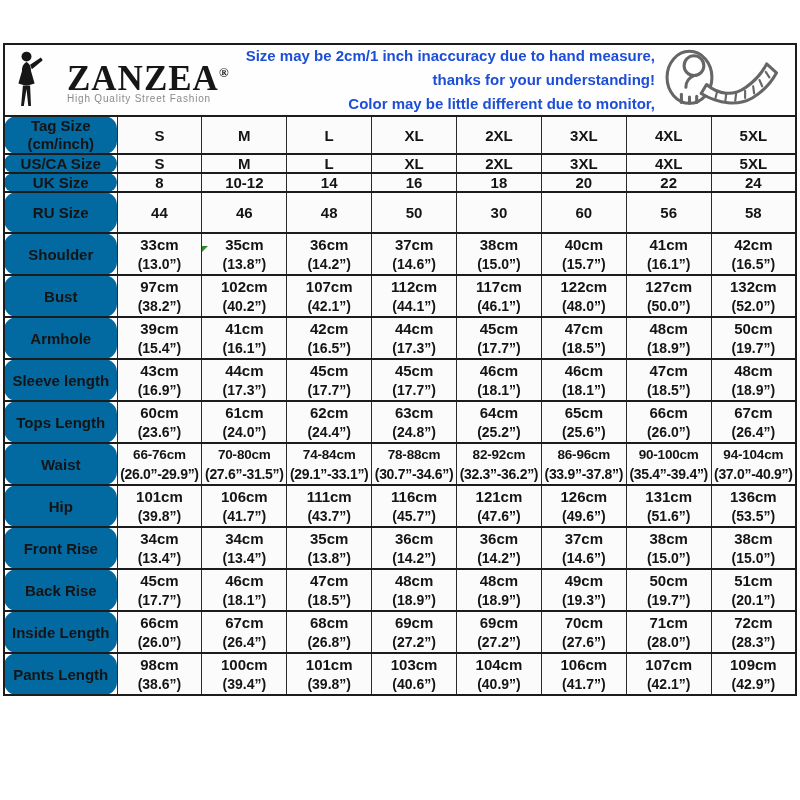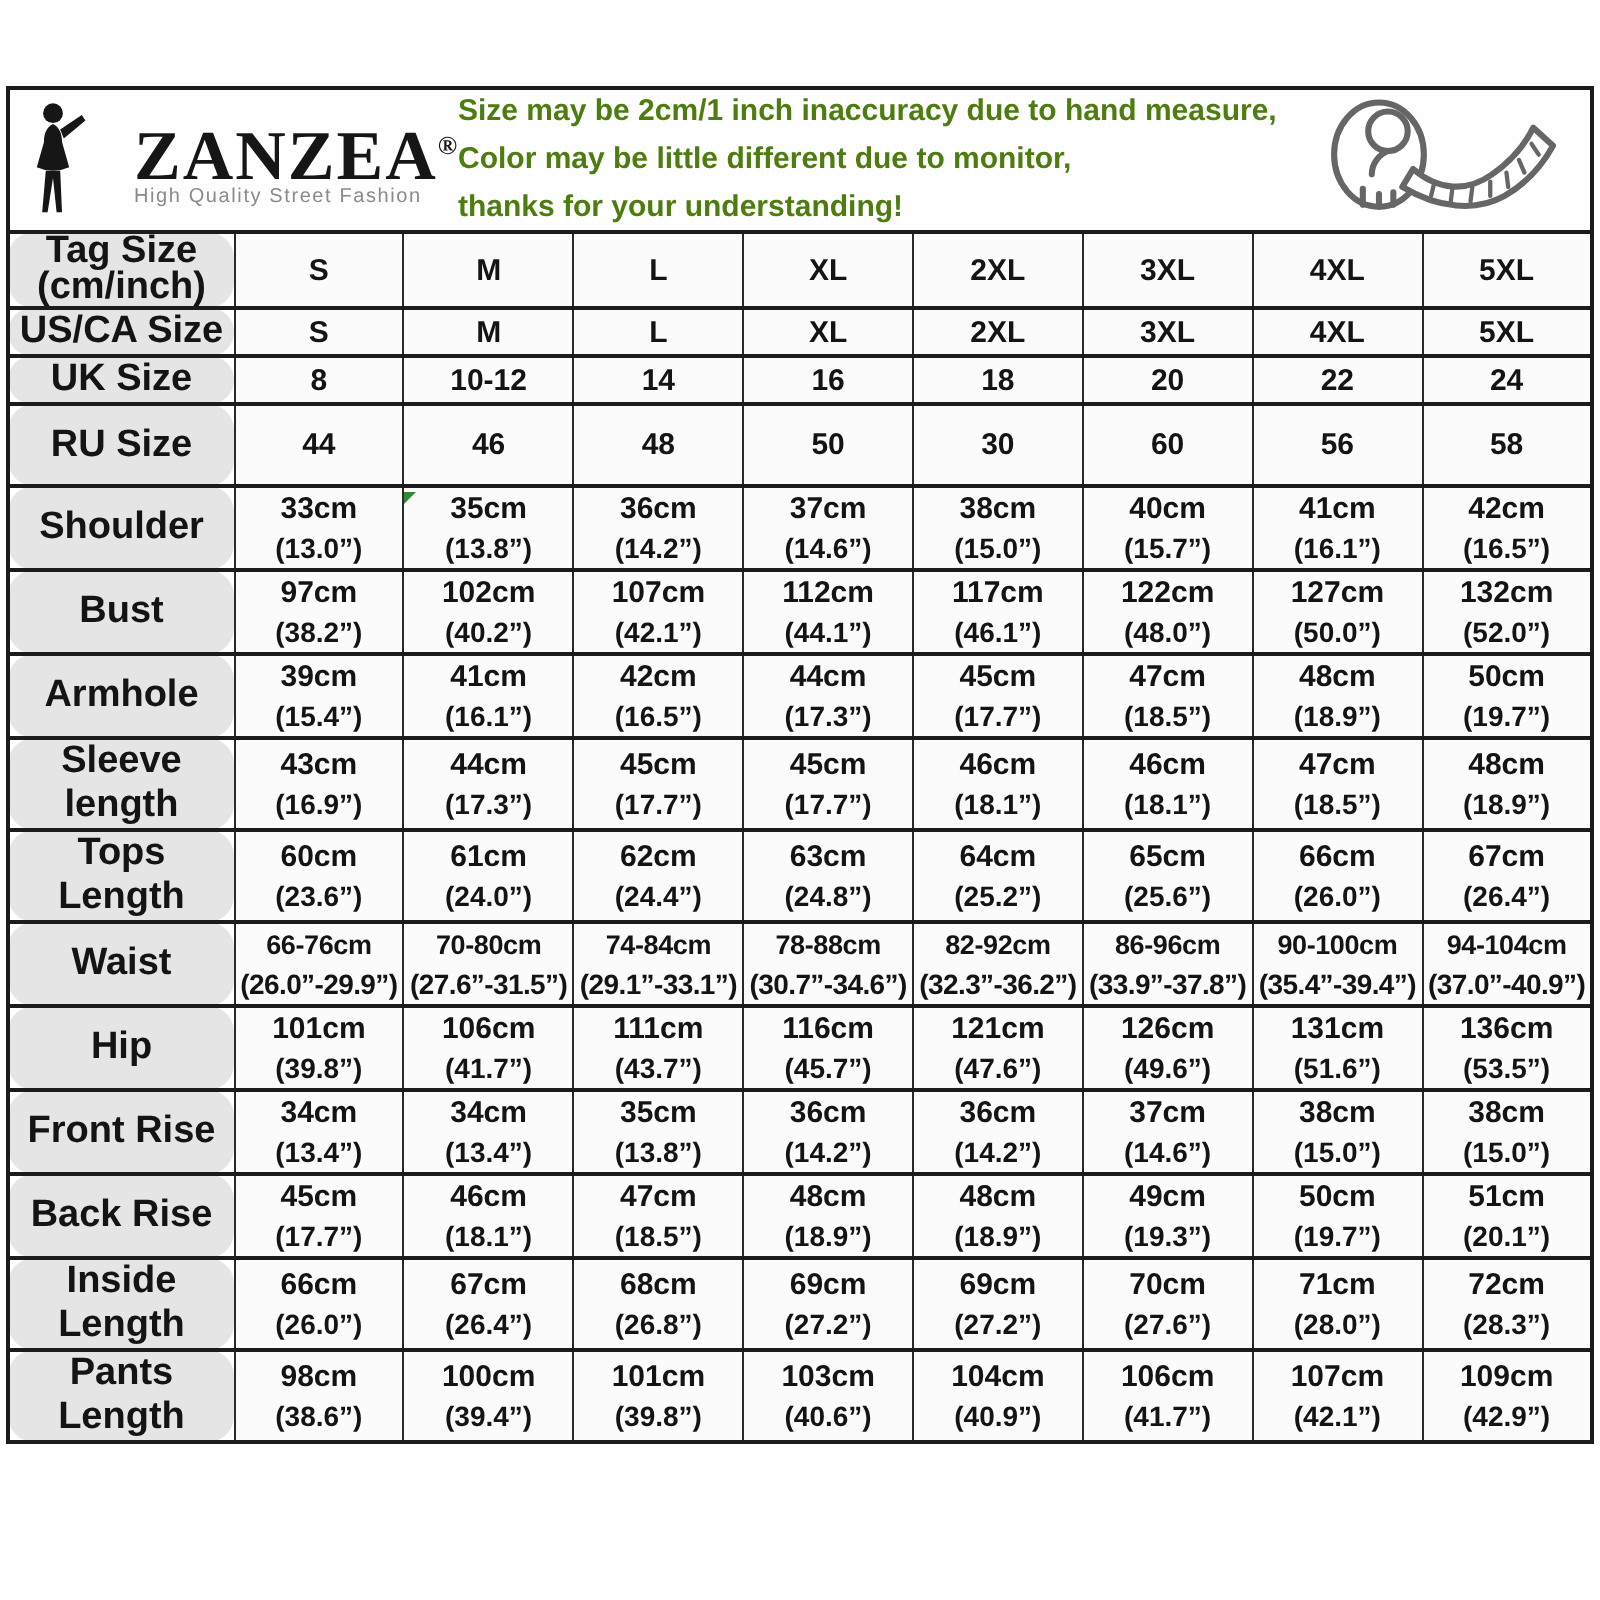--- a/index.html
+++ b/index.html
@@ -13,37 +13,37 @@
     display:flex; align-items:center; justify-content:space-between;
     padding:0 14px 0 8px;
   }
   .logo{ display:flex; align-items:center; width:212px; flex:0 0 auto; }
   .logo svg{ flex:0 0 auto; }
   .logo-text{ margin-left:18px; }
   .brand-line{ font-family:"Liberation Serif", serif; font-weight:bold; font-size:35px;
     letter-spacing:1px; color:#161616; line-height:34px; white-space:nowrap; }
   .brand-line .reg{ font-size:13px; vertical-align:super; letter-spacing:0; }
   .tagline{ font-size:10px; color:#8a8a8a; letter-spacing:0.8px; margin-top:-2px; white-space:nowrap; }
-  .disclaimer{ flex:1 1 auto; text-align:left; font-weight:bold; font-size:15px;
-    line-height:24px; color:#4d7c0f; padding:0 4px; }
+  .disclaimer{ flex:1 1 auto; text-align:right; font-weight:bold; font-size:15px;
+    line-height:24px; color:#1d4ed8; padding:0 4px; }
   .tape{ flex:0 0 auto; }
 
   
   table.size-table{
     position:absolute; left:3px; top:115px; width:794px;
     border-collapse:collapse; table-layout:fixed;
     border:2px solid #1c1c1c;
   }
   .size-table th, .size-table td{
     border-left:1px solid #2a2a2a; border-right:1px solid #2a2a2a;
     border-top:2px solid #1c1c1c; border-bottom:2px solid #1c1c1c;
     text-align:center; vertical-align:middle;
     font-weight:bold; color:#141414;
   }
-  .size-table th{ background:#e5e5e5; font-size:19px; width:113px;border-radius:13px; }
+  .size-table th{ background:#0369a1; font-size:15px; width:113px;border-radius:13px; }
   .size-table td{ background:#fbfbfb; font-size:15px; }
   tr.row-tall{ height:40px; }
   tr.size-row{ height:19px; }
   tr.row-short{ height:41px; }
   tr.measure-row{ height:42px;padding-left:12px; }
   .measure-row .cm{ line-height:20px; font-size:15px; }
   .measure-row .inch{ line-height:19px; font-size:14px; }
   .measure-row .inch.tight{ font-size:14px; letter-spacing:-0.3px; }
   .measure-row .cm.tight{ font-size:13.5px; letter-spacing:-0.2px; }
   th .lbl-line{ line-height:18px; }
@@ -69,22 +69,22 @@
         <path d="M11,39 L9,62 L12,62 L15,43 L17,62 L20,62 L19,39 Z" fill="#161616"></path>
       </svg>
       <div class="logo-text">
         <div class="brand-line"><span>ZANZEA</span><span class="reg">®</span></div>
         <div class="tagline">High Quality Street Fashion</div>
       </div>
     </div>
 
     <div class="disclaimer">
       <div>Size may be 2cm/1 inch inaccuracy due to hand measure,</div>
+      <div>thanks for your understanding!</div>
       <div>Color may be little different due to monitor,</div>
-      <div>thanks for your understanding!</div>
     </div>
 
     <svg class="tape" width="122" height="70" viewBox="0 0 134 78">
       <g fill="none" stroke="#666" stroke-width="3.4" stroke-linecap="round" stroke-linejoin="round">
         <ellipse cx="33" cy="36" rx="25" ry="29" fill="#fff"></ellipse>
         <circle cx="38" cy="23" r="11" fill="#fff"></circle>
         <path d="M38,34 C33,36 29,41 29,47"></path>
         <path d="M24,55 L24,64"></path>
         <path d="M33,58 L33,65"></path>
         <path d="M41,57 L41,64"></path>

